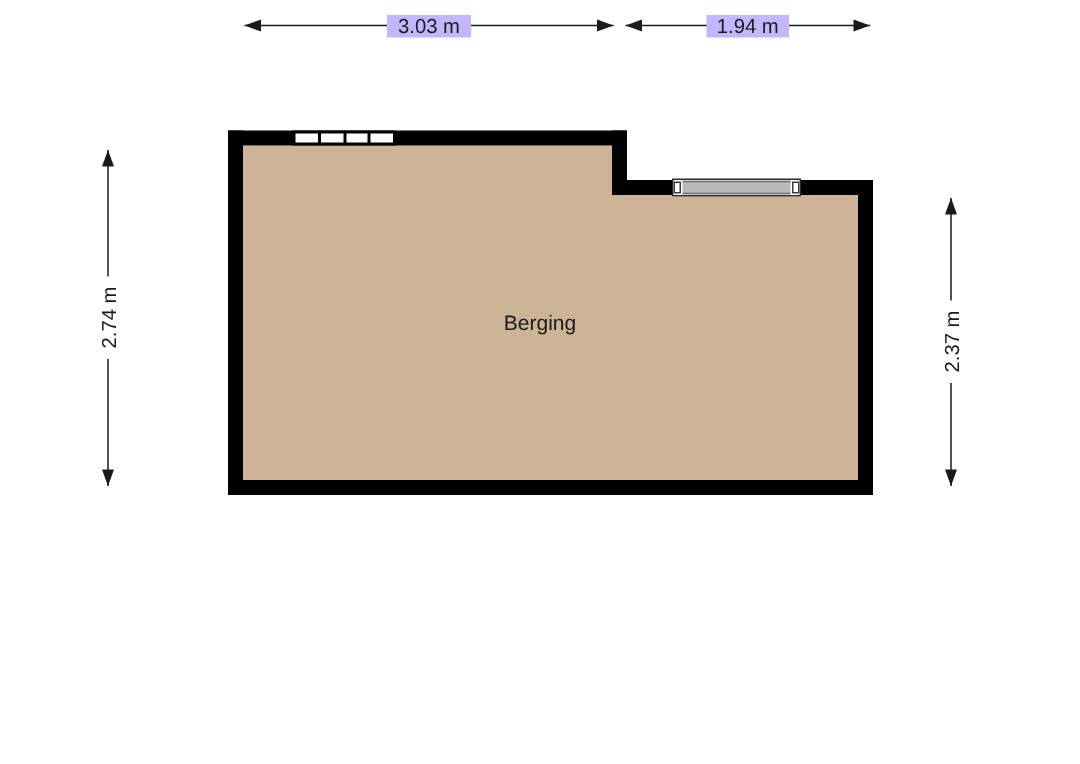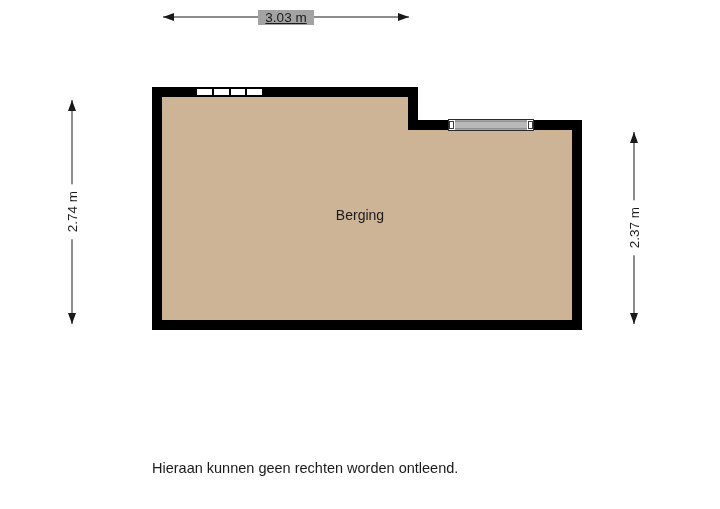--- a/index.html
+++ b/index.html
@@ -43,27 +43,26 @@
     width: 0; height: 0;
     border-top: 4.5px solid transparent;
     border-bottom: 4.5px solid transparent;
     transform: translateY(-50%);
   }
   .dim-h .arrow-l { left: 0; border-right: 11px solid #1a1a1a; }
   .dim-h .arrow-r { right: 0; border-left: 11px solid #1a1a1a; }
   .dim-h .label {
     position: relative;
     z-index: 2;
-    background: #a3a3a3;
+    background: #c4b5fd;
     padding: 0 7px;
     font-size: 13.5px;
     color: #1a1a1a;
     line-height: 15px;
     white-space: nowrap;
-    text-decoration: underline;
   }
 
   .dim-v {
     position: absolute;
     width: 18px;
     display: flex;
     align-items: center;
     justify-content: center;
   }
   .dim-v .line {
@@ -192,20 +191,26 @@
 
 <div id="stage">
 
   <div class="dim-h" style="left:163px; top:8px; width:246px;">
     <span class="line"></span>
     <span class="arrow-l"></span>
     <span class="arrow-r"></span>
     <span class="label">3.03 m</span>
   </div>
 
+  <div class="dim-h" style="left:417px; top:8px; width:163px;">
+    <span class="line"></span>
+    <span class="arrow-l"></span>
+    <span class="arrow-r"></span>
+    <span class="label">1.94 m</span>
+  </div>
 
   <div class="dim-v" style="left:63px; top:100px; height:224px;">
     <span class="line"></span>
     <span class="arrow-t"></span>
     <span class="arrow-b"></span>
     <span class="label">2.74 m</span>
   </div>
 
   <div class="dim-v" style="left:625px; top:132px; height:192px;">
     <span class="line"></span>
@@ -248,16 +253,15 @@
       <span class="rail"></span>
       <span class="jamb left"></span>
       <span class="jamb right"></span>
     </div>
 
     <div class="room-label" style="left:360px; top:215px;">Berging</div>
 
   </div>
 
   <div id="footer">
-    <div>Hieraan kunnen geen rechten worden ontleend.</div>
   </div>
 
 </div>
 
 </body></html>

